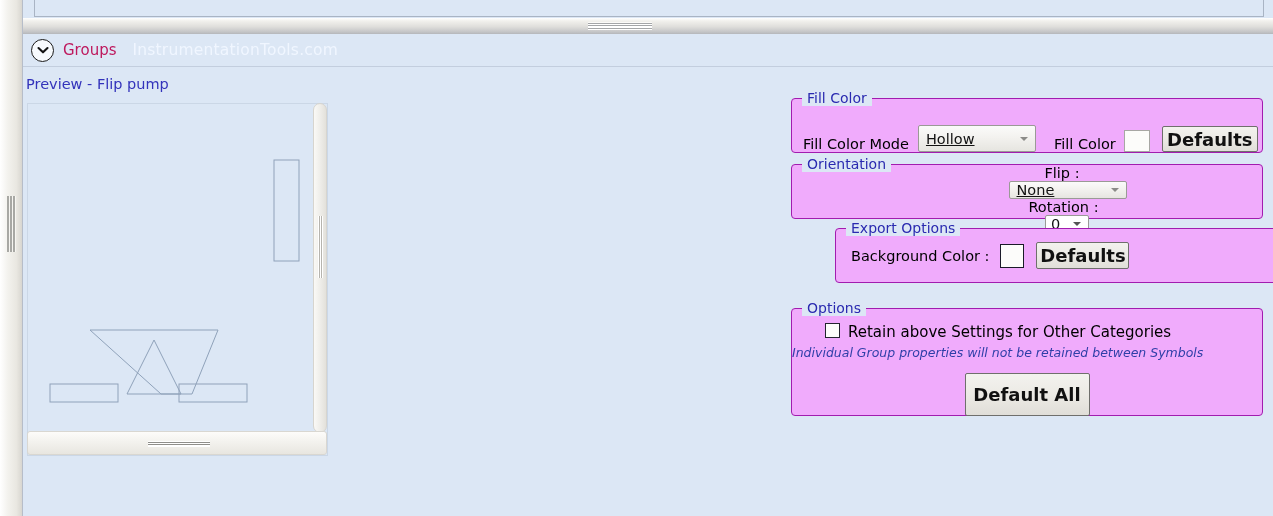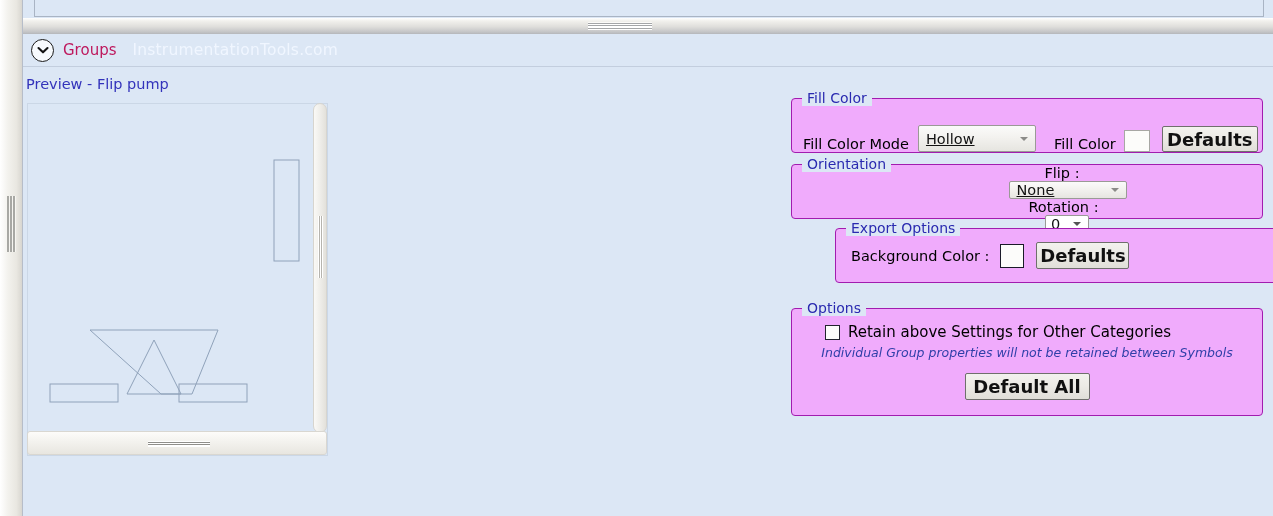--- a/index.html
+++ b/index.html
@@ -376,25 +376,25 @@
     <div class="swatch dark" style="width:24px; height:24px; margin-left:11px;"></div>
     <div class="btn" style="width:93px; height:27px; margin-left:12px;">
       <span>Defaults</span>
     </div>
   </div>
 </div>
 
 <div class="group-box" style="left:791px; top:290px; width:472px; height:108px;margin-top:18px;">
   <div class="group-legend">Options</div>
 
-  <div style="display:flex; align-items:center; padding-left:33px; margin-top:14px;">
+  <div style="display:flex; align-items:flex-start; padding-left:33px; margin-top:14px;">
     <div class="cbx"></div>
     <span class="lbl" style="margin-left:8px; font-size:15px;">Retain above Settings for Other Categories</span>
   </div>
 
-  <div class="note" style="text-align:center; margin-top:4px;">Individual Group properties will not be retained between Symbols</div>
+  <div class="note" style="text-align:left; margin-top:4px;">Individual Group properties will not be retained between Symbols</div>
 
   <div style="display:flex; justify-content:center; gap:26px; margin-top:13px;">
-    <div class="btn" style="width:125px; height:27px;">
+    <div class="btn" style="width:125px; height:43px;">
       <span>Default All</span>
     </div>
   </div>
 </div>
 
 </body></html>

